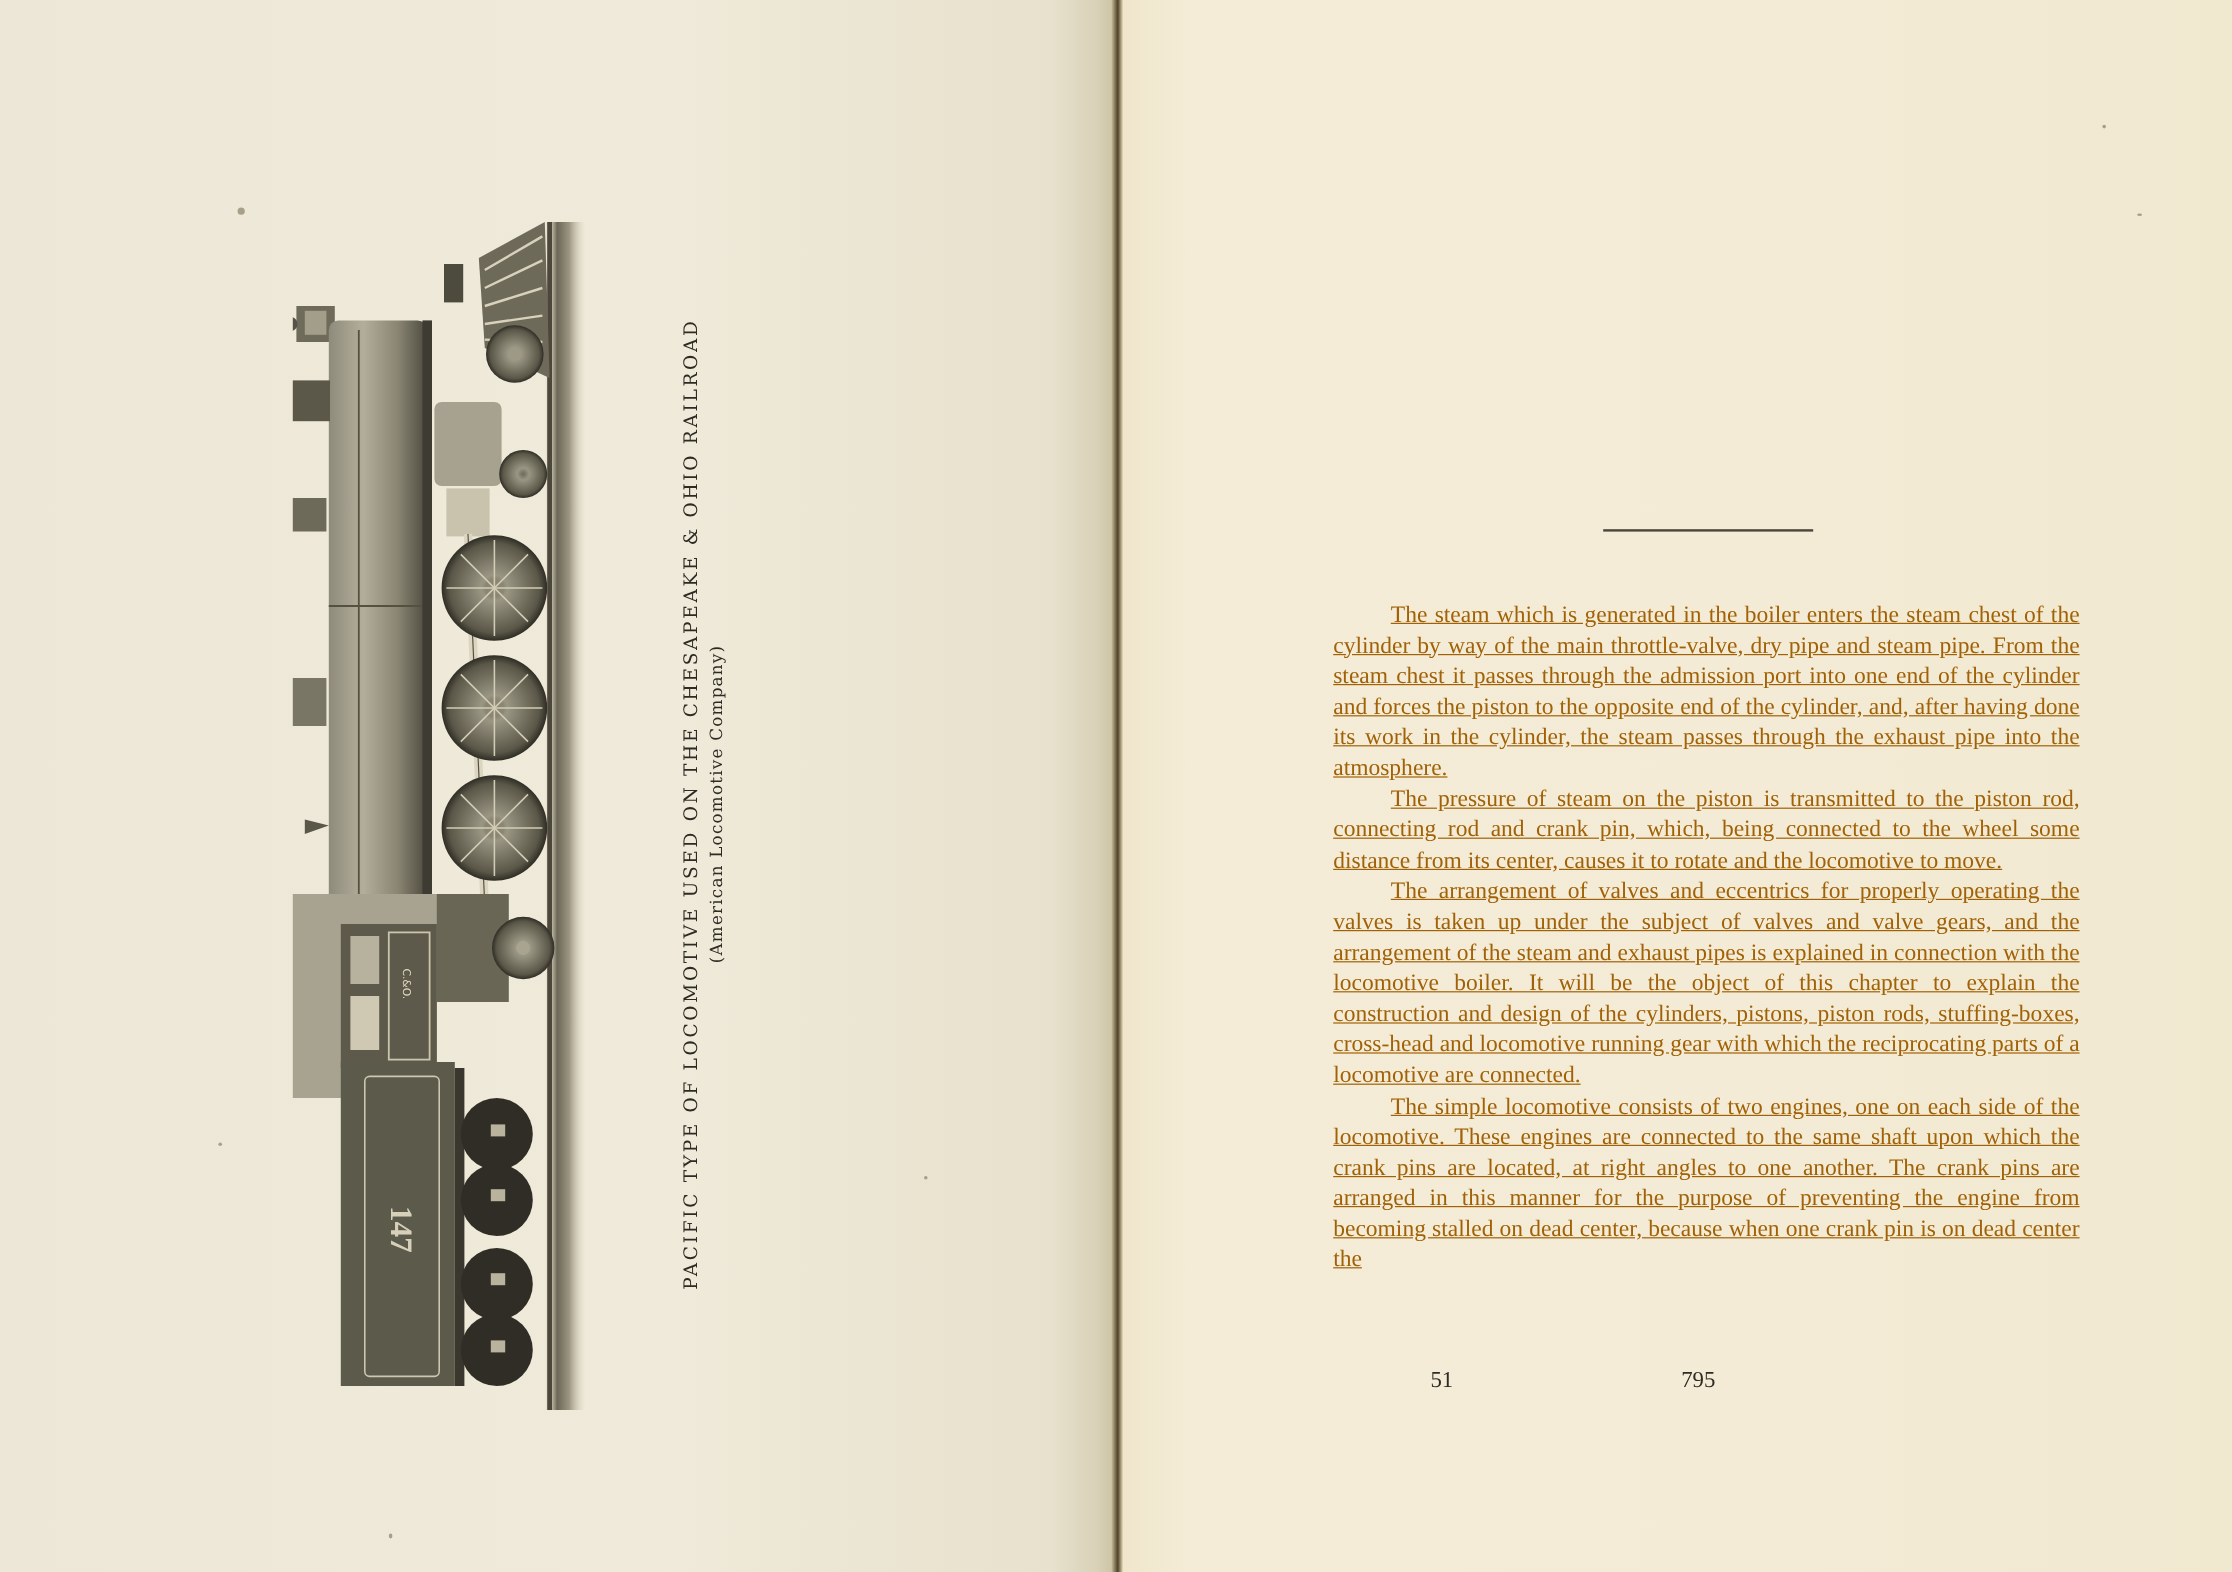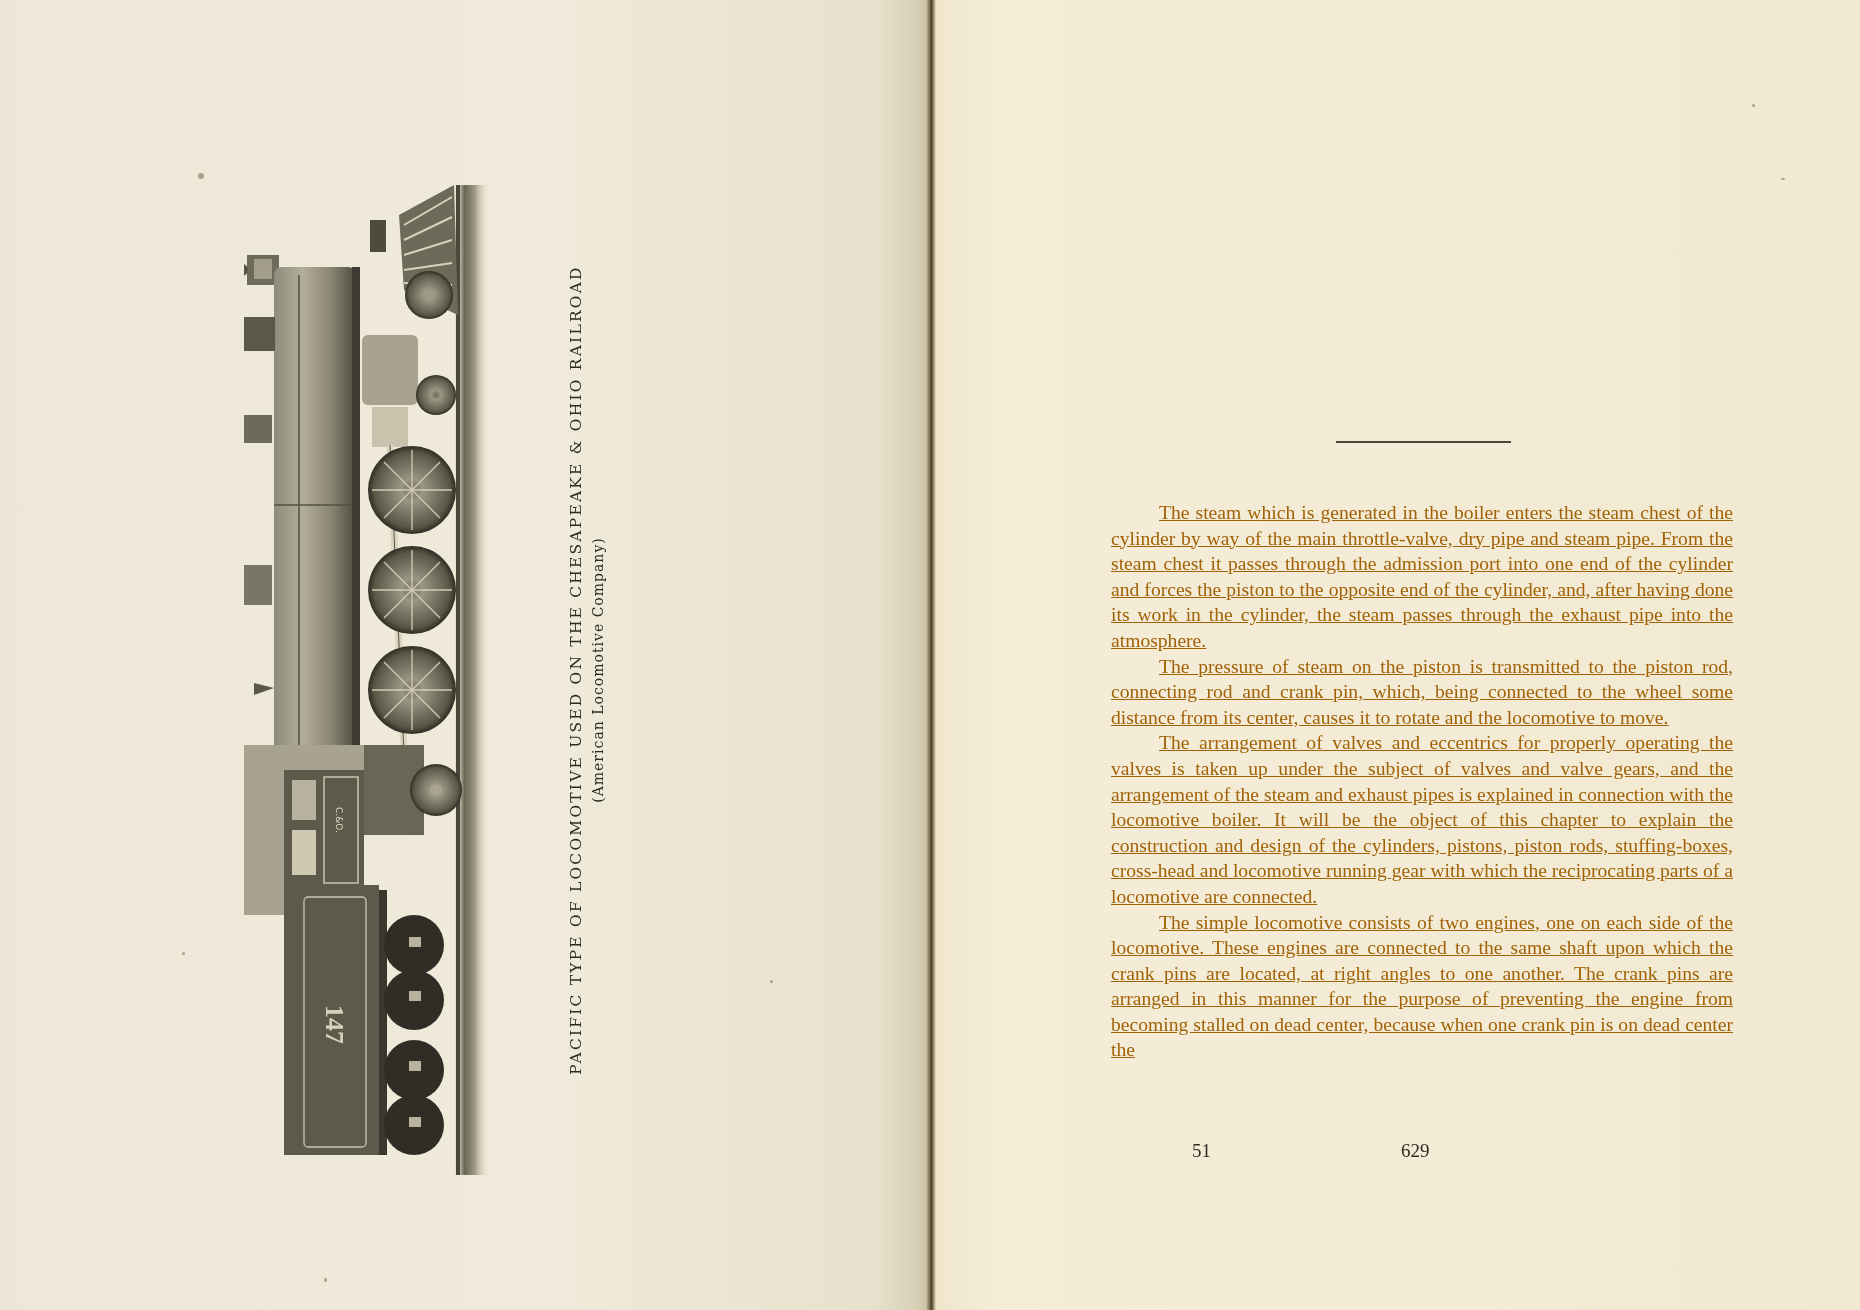--- a/index.html
+++ b/index.html
@@ -212,14 +212,14 @@
   <div class="rule"></div>
 
   <div class="body-text">
     <p>The steam which is generated in the boiler enters the steam chest of the cylinder by way of the main throttle-valve, dry pipe and steam pipe.  From the steam chest it passes through the admission port into one end of the cylinder and forces the piston to the opposite end of the cylinder, and, after having done its work in the cylinder, the steam passes through the exhaust pipe into the atmosphere.</p>
     <p>The pressure of steam on the piston is transmitted to the piston rod, connecting rod and crank pin, which, being connected to the wheel some distance from its center, causes it to rotate and the locomotive to move.</p>
     <p>The arrangement of valves and eccentrics for properly operating the valves is taken up under the subject of valves and valve gears, and the arrangement of the steam and exhaust pipes is explained in connection with the locomotive boiler.  It will be the object of this chapter to explain the construction and design of the cylinders, pistons, piston rods, stuffing-boxes, cross-head and locomotive running gear with which the reciprocating parts of a locomotive are connected.</p>
     <p>The simple locomotive consists of two engines, one on each side of the locomotive.  These engines are connected to the same shaft upon which the crank pins are located, at right angles to one another.  The crank pins are arranged in this manner for the purpose of preventing the engine from becoming stalled on dead center, because when one crank pin is on dead center the</p>
   </div>
 
   <div class="folio" style="left:1160px;margin-left:32px;">51</div>
-  <div class="folio" style="left:1401px;">629</div>
+  <div class="folio" style="left:1401px;">795</div>
 </div>
 
 </body></html>

